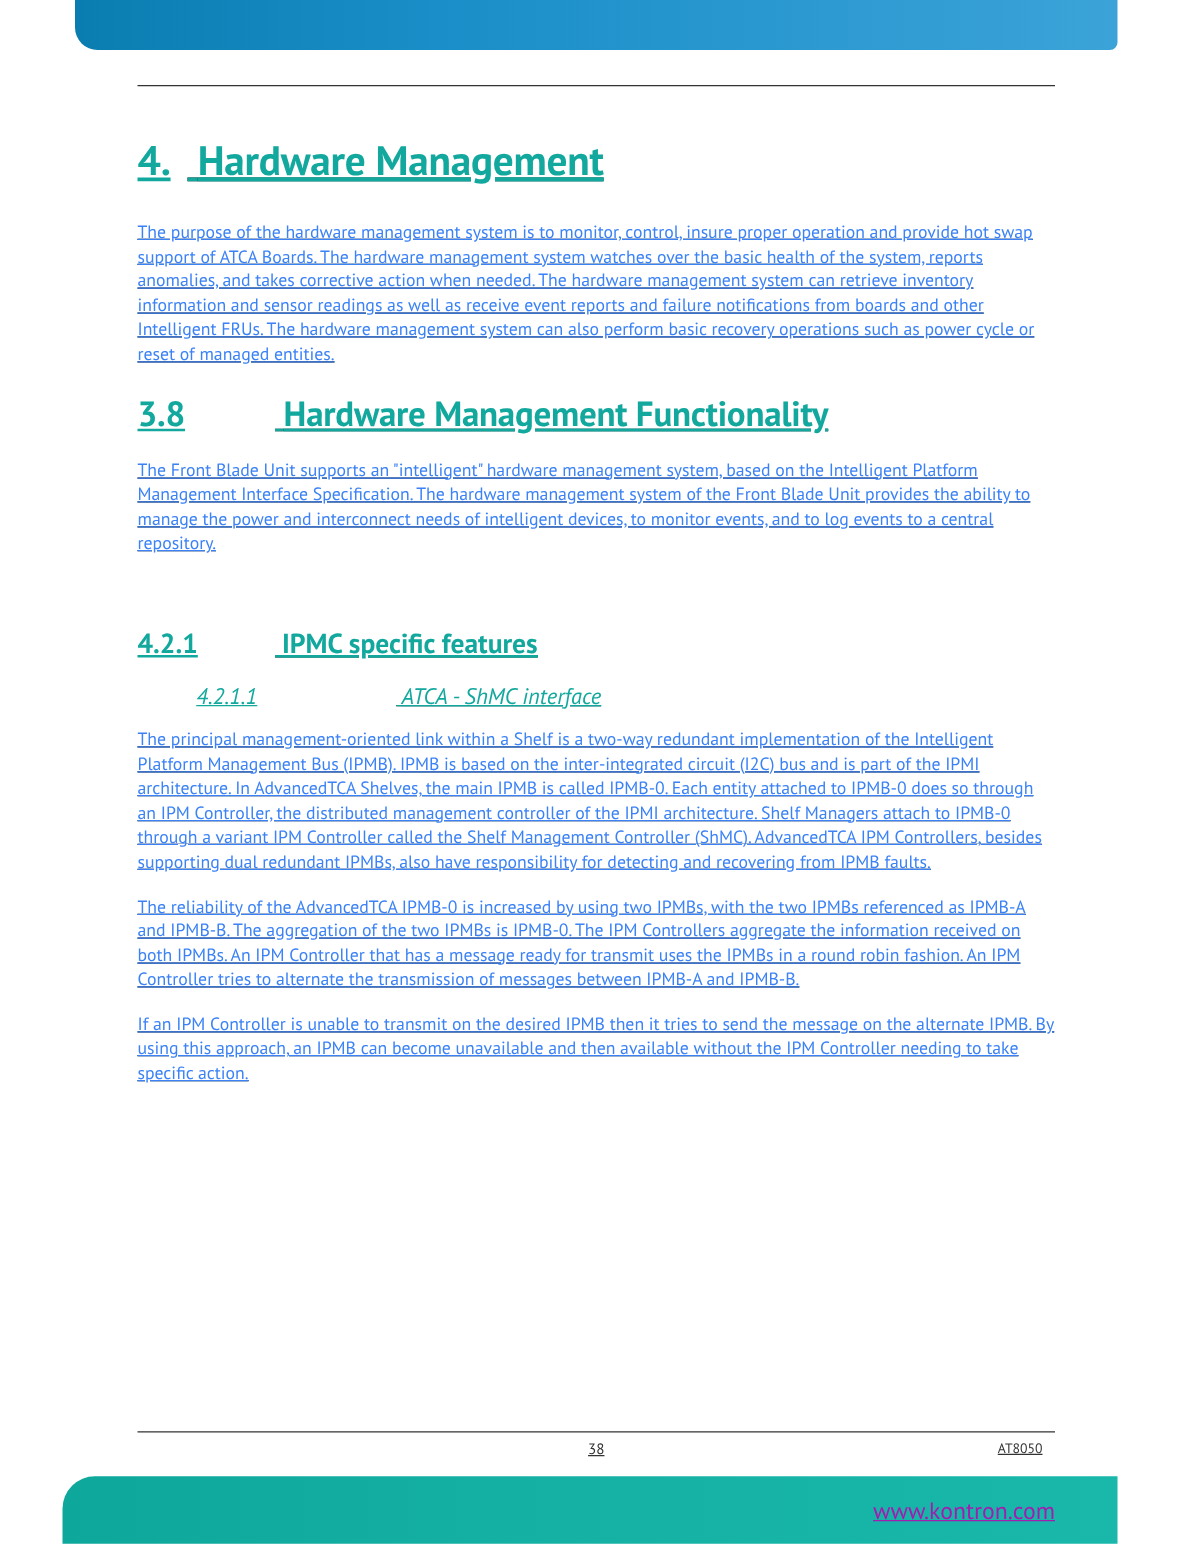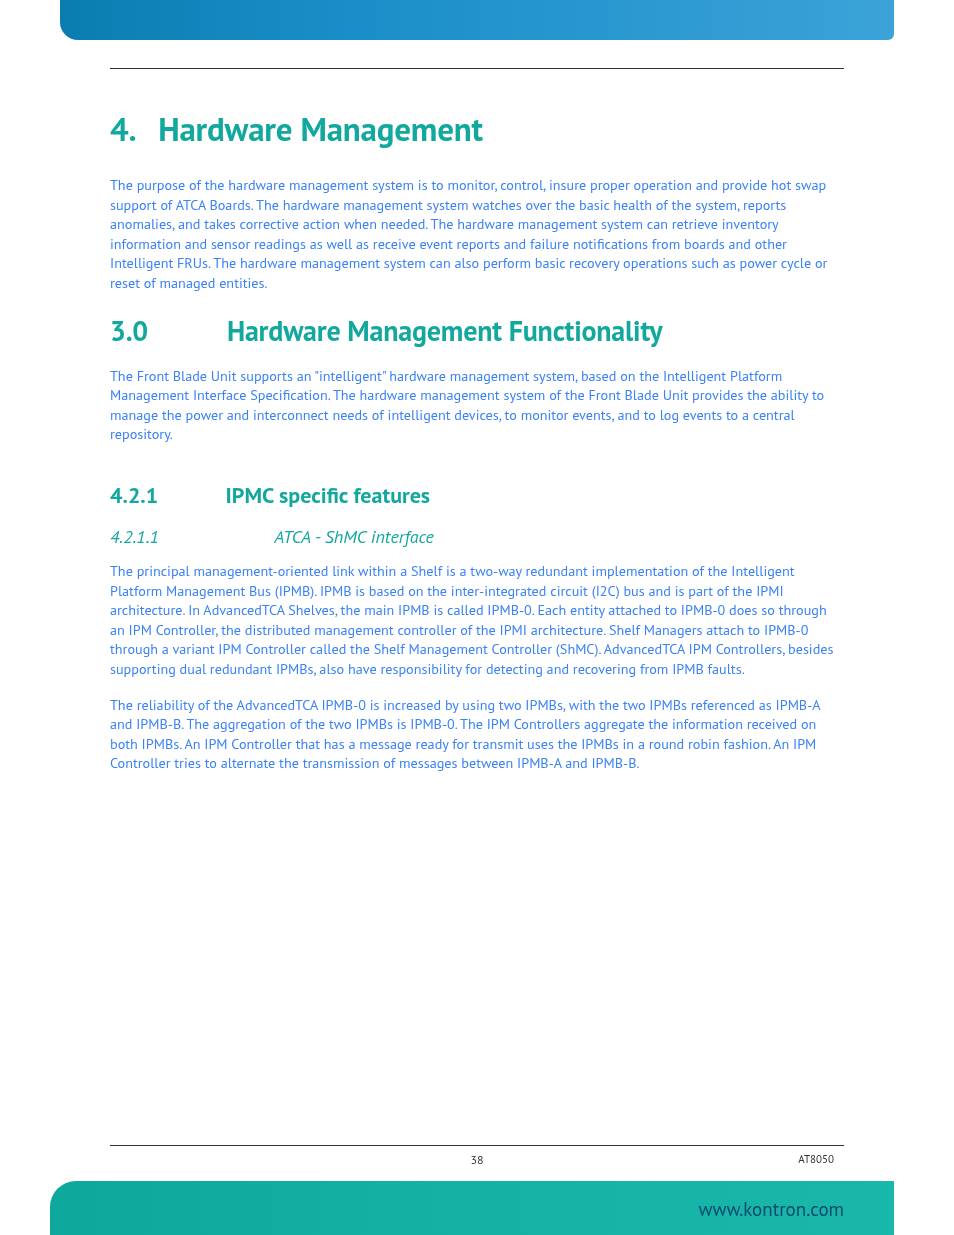--- a/index.html
+++ b/index.html
@@ -1,15 +1,15 @@
 <!DOCTYPE html>
 <html><head>
 <meta charset="utf-8">
 <style>
-  * { margin: 0; padding: 0; box-sizing: border-box; }
+  * { margin: 0; padding: 0; box-sizing: border-box; text-decoration: underline; }
   body {
     font-family: 'Segoe UI', 'PT Sans', Arial, sans-serif;
     width: 954px;
     height: 1235px;
     background: #fff;
     position: relative;
     overflow: hidden;
   }
   .top-banner {
     position: absolute;
@@ -43,32 +43,32 @@
     font-weight: 700;
     font-size: 28px;
     margin-bottom: 18px;
     letter-spacing: -0.2px;
   }
   .h2 .num { display: inline-block; min-width: 110px; }
   .h3 {
     color: #13a89e;
     font-weight: 700;
     font-size: 22px;
-    margin-top: 36px;
+    margin-top: 56px;
     margin-bottom: 16px;
   }
   .h3 .num { display: inline-block; min-width: 110px; }
   .h4 {
     color: #13a89e;
     font-style: italic;
     font-weight: 400;
     font-size: 18px;
     margin-bottom: 14px;
   }
-  .h4 .num { display: inline-block; min-width: 160px; font-style: italic; }
+  .h4 .num { display: inline-block; min-width: 160px; font-style: italic; margin-left: 47px; }
   .para {
     color: #3b82f6;
     font-size: 14.2px;
     line-height: 1.38;
     margin-bottom: 16px;
   }
   .para + .h2 { margin-top: 18px; }
   .footer-line {
     position: absolute;
     top: 1145px;
@@ -98,59 +98,60 @@
     left: 50px;
     right: 60px;
     height: 54px;
     background: linear-gradient(to right, #0ea79b 0%, #14b0a3 40%, #19b8aa 100%);
     border-top-left-radius: 26px;
   }
   .website {
     position: absolute;
     bottom: 14px;
     right: 110px;
-    color: #0c4a6e;
+    color: #a21caf;
     font-size: 19px;
     font-weight: 400;
   }
 </style>
 </head>
 <body>
 
 <div class="top-banner"></div>
 
 <div class="content">
 
   <div class="h1">
     <span class="num">4.</span>
     <span>Hardware Management</span>
   </div>
 
 
   <p class="para">The purpose of the hardware management system is to monitor, control, insure proper operation and provide hot swap support of ATCA Boards. The hardware management system watches over the basic health of the system, reports anomalies, and takes corrective action when needed. The hardware management system can retrieve inventory information and sensor readings as well as receive event reports and failure notifications from boards and other Intelligent FRUs. The hardware management system can also perform basic recovery operations such as power cycle or reset of managed entities.</p>
 
   <div class="h2">
-    <span class="num">3.0</span>
+    <span class="num">3.8</span>
     <span>Hardware Management Functionality</span>
   </div>
 
   <p class="para">The Front Blade Unit supports an "intelligent" hardware management system, based on the Intelligent Platform Management Interface Specification. The hardware management system of the Front Blade Unit provides the ability to manage the power and interconnect needs of intelligent devices, to monitor events, and to log events to a central repository.</p>
 
   <div class="h3">
     <span class="num">4.2.1</span>
     <span>IPMC specific features</span>
   </div>
 
   <div class="h4">
     <span class="num">4.2.1.1</span>
     <span>ATCA - ShMC interface</span>
   </div>
 
   <p class="para">The principal management-oriented link within a Shelf is a two-way redundant implementation of the Intelligent Platform Management Bus (IPMB). IPMB is based on the inter-integrated circuit (I2C) bus and is part of the IPMI architecture. In AdvancedTCA Shelves, the main IPMB is called IPMB-0. Each entity attached to IPMB-0 does so through an IPM Controller, the distributed management controller of the IPMI architecture. Shelf Managers attach to IPMB-0 through a variant IPM Controller called the Shelf Management Controller (ShMC). AdvancedTCA IPM Controllers, besides supporting dual redundant IPMBs, also have responsibility for detecting and recovering from IPMB faults.</p>
   <p class="para">The reliability of the AdvancedTCA IPMB-0 is increased by using two IPMBs, with the two IPMBs referenced as IPMB-A and IPMB-B. The aggregation of the two IPMBs is IPMB-0. The IPM Controllers aggregate the information received on both IPMBs. An IPM Controller that has a message ready for transmit uses the IPMBs in a round robin fashion. An IPM Controller tries to alternate the transmission of messages between IPMB-A and IPMB-B.</p>
+  <p class="para">If an IPM Controller is unable to transmit on the desired IPMB then it tries to send the message on the alternate IPMB. By using this approach, an IPMB can become unavailable and then available without the IPM Controller needing to take specific action.</p>
 
 </div>
 
 <div class="footer-line"></div>
 <div class="page-num">38</div>
 <div class="doc-code">AT8050</div>
 
 <div class="bottom-banner"></div>
 <div class="website">www.kontron.com</div>
 

